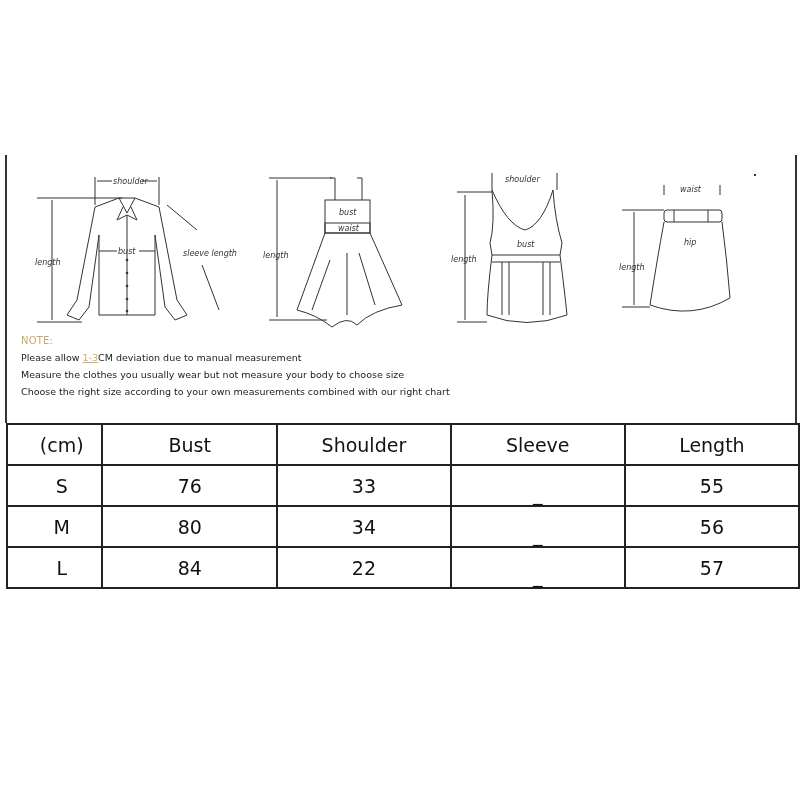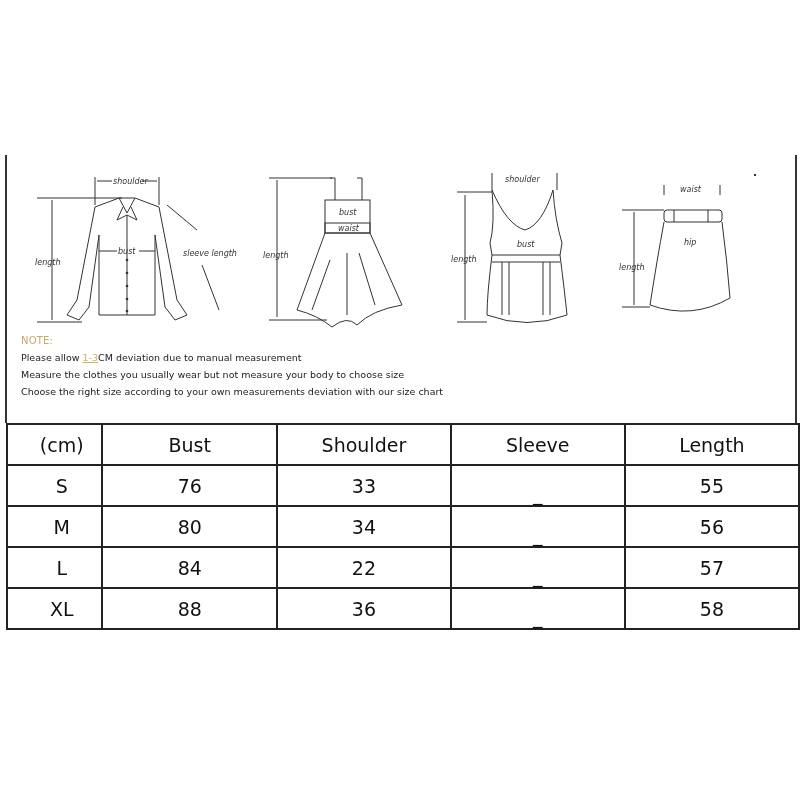--- a/index.html
+++ b/index.html
@@ -126,21 +126,21 @@
         <text class="lbl" x="72" y="65">hip</text>
         <text class="lbl" x="7" y="90">length</text>
       </svg>
     </div>
   </div>
 
   <div class="note">
     <p class="note-title">NOTE:</p>
     <p class="note-line"><span>Please allow </span><span class="hl">1-3</span><span>CM deviation due to manual measurement</span></p>
     <p class="note-line">Measure the clothes you usually wear but not measure your body to choose size</p>
-    <p class="note-line">Choose the right size according to your own measurements deviation with our size chart</p>
+    <p class="note-line">Choose the right size according to your own measurements combined with our right chart</p>
   </div>
 </div>
 
 <div class="dot"></div>
 
 <table class="size">
   <tbody>
       <tr>
     <td class="c0">(cm)</td>
     <td class="c1">Bust</td>
@@ -162,21 +162,14 @@
     <td class="c3"><span class="dash">_</span></td>
     <td class="c4">56</td>
   </tr>
   <tr class="body">
     <td class="c0">L</td>
     <td class="c1">84</td>
     <td class="c2">22</td>
     <td class="c3"><span class="dash">_</span></td>
     <td class="c4">57</td>
   </tr>
-  <tr class="body last">
-    <td class="c0">XL</td>
-    <td class="c1">88</td>
-    <td class="c2">36</td>
-    <td class="c3"><span class="dash">_</span></td>
-    <td class="c4">58</td>
-  </tr>
 </tbody>
   </table>
 
 </body></html>

